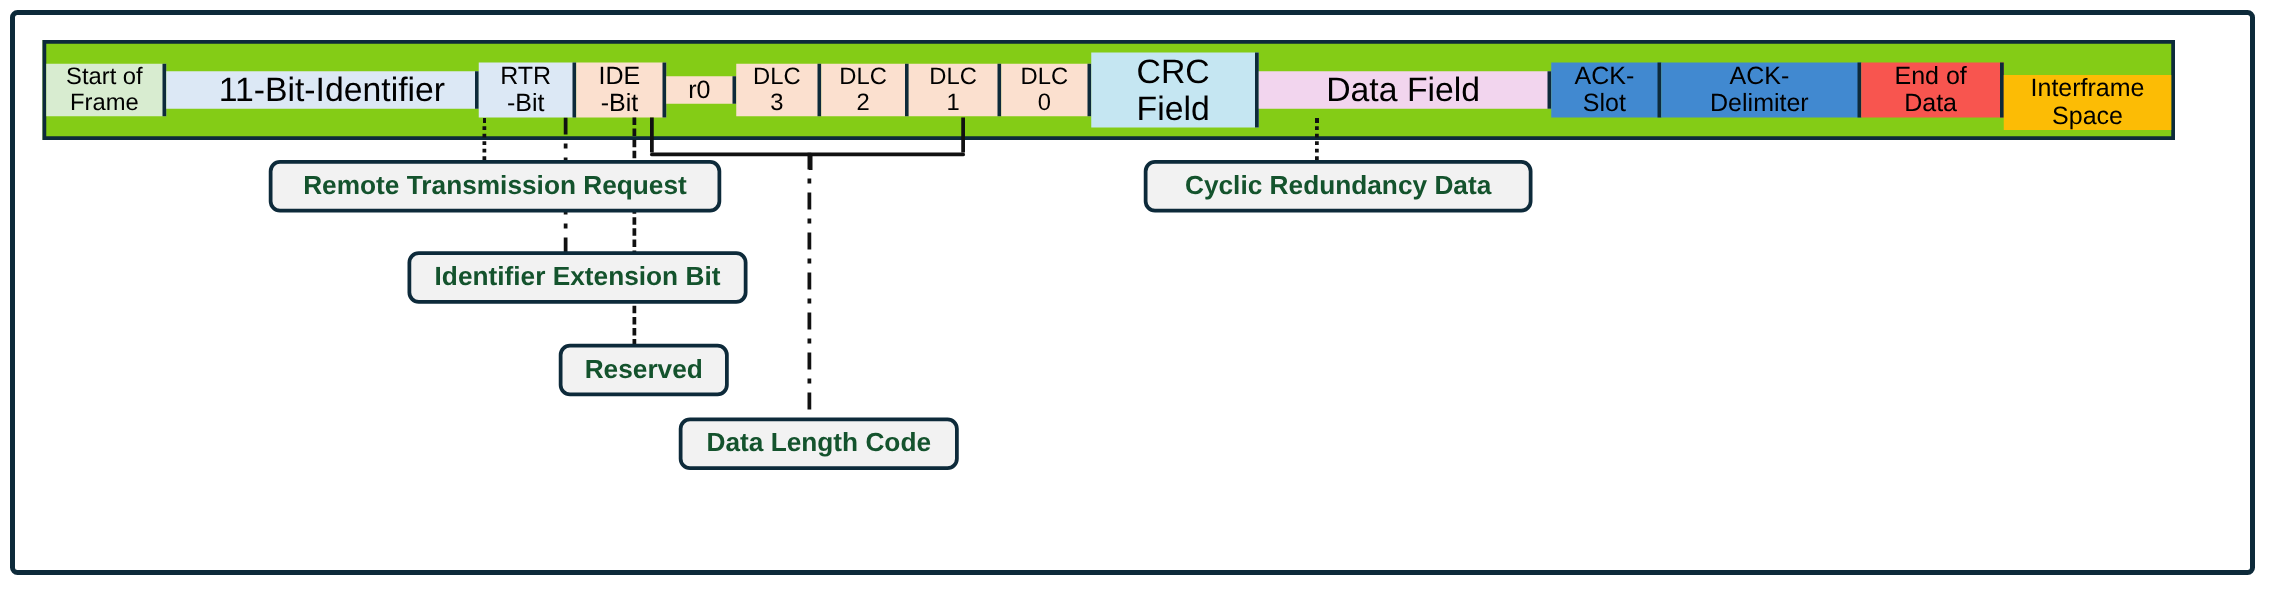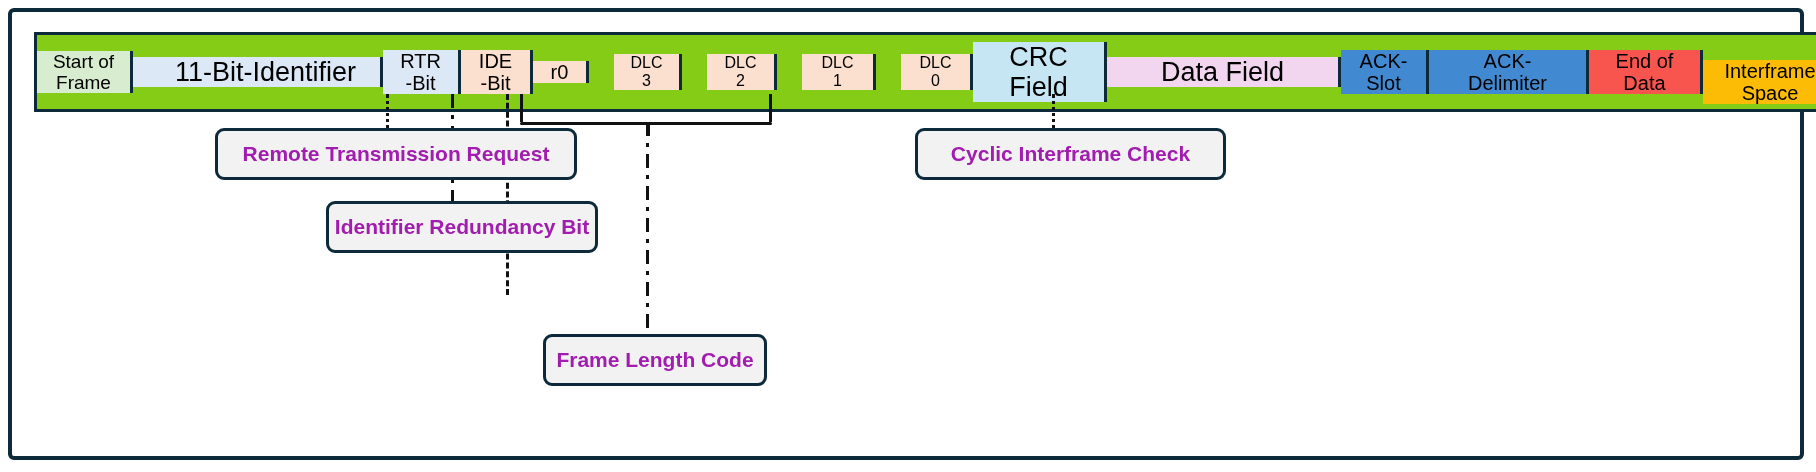--- a/index.html
+++ b/index.html
@@ -46,38 +46,38 @@
     color:#000000;
     line-height:1.12;
     padding:0 2px;
     white-space:pre-line;
   }
   .field:last-child{border-right:none;margin-top:20px;}
 
   .fs-lg{font-size:27px;}
   .fs-md{font-size:20px;}
   .fs-sm{font-size:19px;}
-  .fs-xs{font-size:16px;margin-left:25px;}
+  .fs-xs{font-size:19px;}
 
   
   .callout{
     position:absolute;
     box-sizing:border-box;
     background:#f2f2f2;
     border:3px solid #0d2a3a;
     border-radius:9px;
     display:flex;
     align-items:center;
     justify-content:center;
     font-weight:bold;
     font-size:21px;
-    color:#a21caf;
+    color:#14532d;
     white-space:nowrap;
     padding:0 14px;
-    height:52px;
+    height:42px;
   }
 
   
   .conn{
     position:absolute;
     width:0;
     border-left-width:3px;
     border-left-color:#111111;
     box-sizing:border-box;
   }
@@ -159,21 +159,22 @@
     <div class="conn dashdot" style="left:634px; top:110px; height:232px;"></div>
     <div class="conn dotted" style="left:1040px; top:82px; height:54px;"></div>
 
     <div id="dlc-bracket" style="left:508px; top:82px; width:252px; height:28px;">
       <div class="bar"></div>
       <div class="nub" style="left:124px;"></div>
     </div>
 
     <div class="callout" style="left:203px; top:116px; width:362px;">Remote Transmission Request</div>
 
-    <div class="callout" style="left:314px; top:189px; width:272px;">Identifier Redundancy Bit</div>
+    <div class="callout" style="left:314px; top:189px; width:272px;">Identifier Extension Bit</div>
 
+    <div class="callout" style="left:435px; top:263px; width:136px;">Reserved</div>
 
-    <div class="callout" style="left:531px; top:322px; width:224px;">Frame Length Code</div>
+    <div class="callout" style="left:531px; top:322px; width:224px;">Data Length Code</div>
 
-    <div class="callout" style="left:903px; top:116px; width:311px;">Cyclic Interframe Check</div>
+    <div class="callout" style="left:903px; top:116px; width:311px;">Cyclic Redundancy Data</div>
 
   </div>
 </div>
 
 </body></html>

